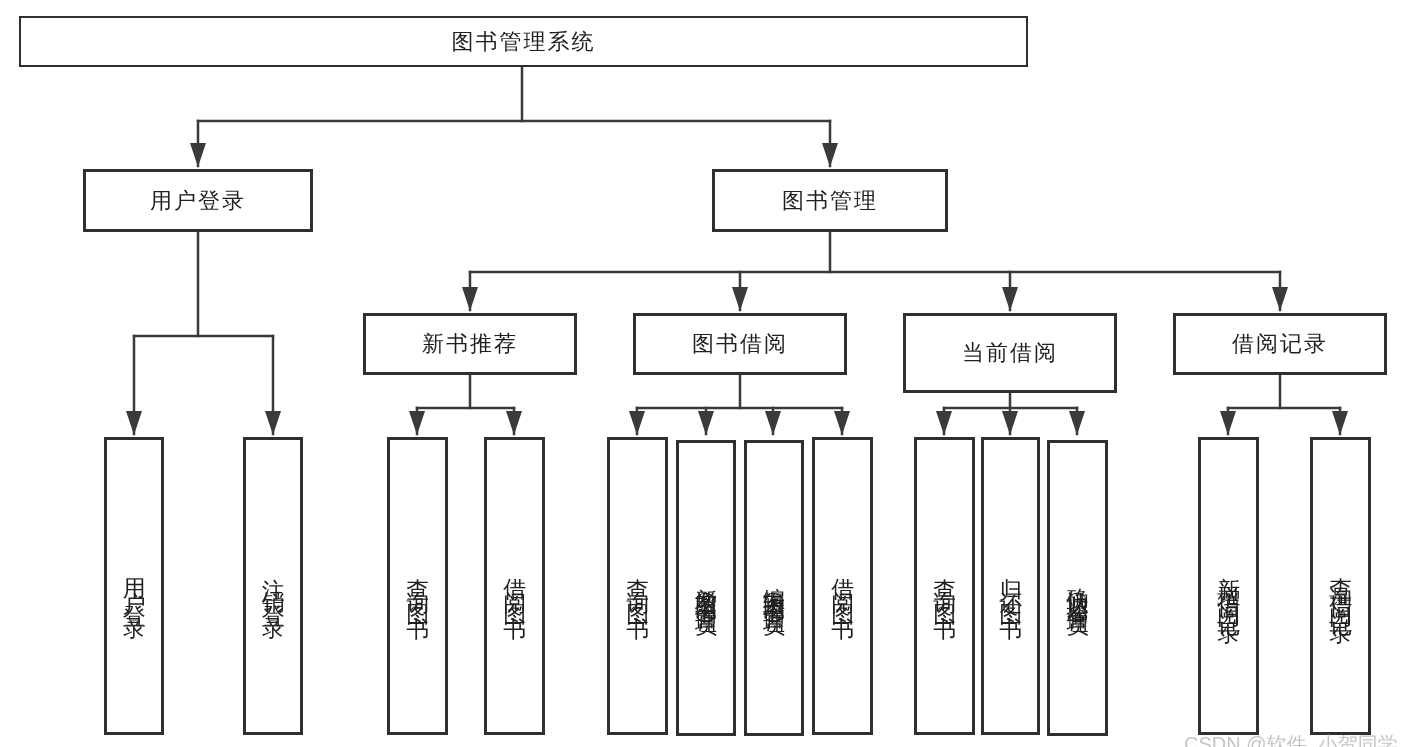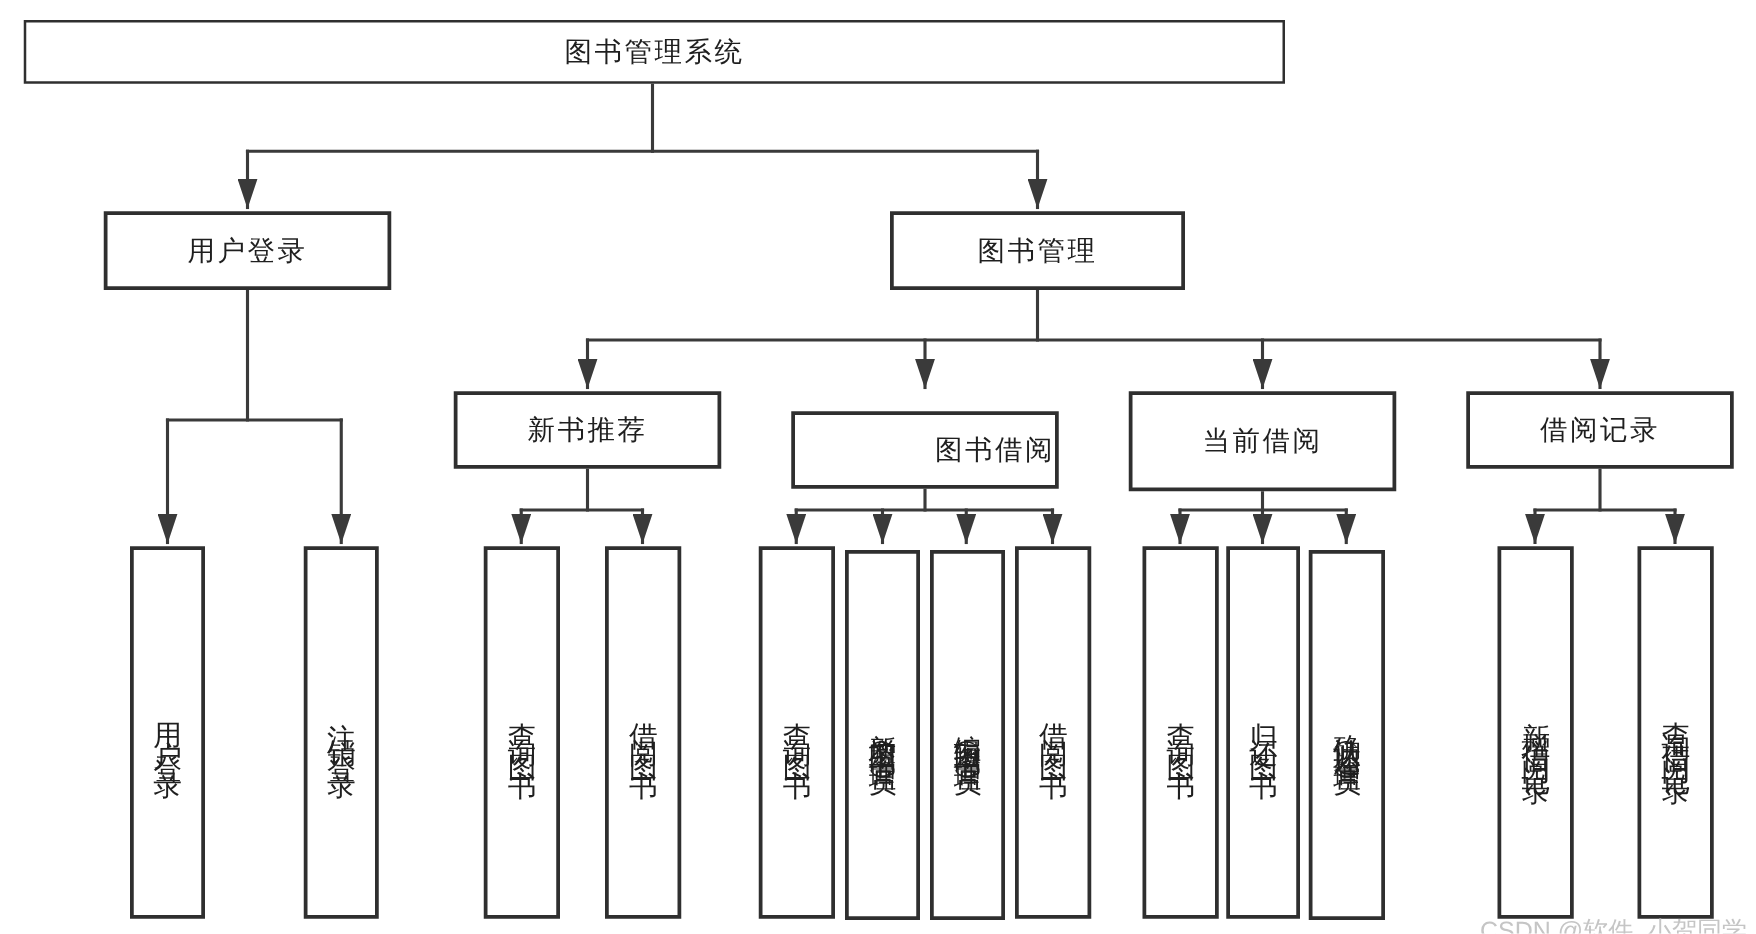--- a/index.html
+++ b/index.html
@@ -140,21 +140,21 @@
   <div class="node" style="left:83px; top:169px; width:230px; height:63px;">
     <span>用户登录</span>
   </div>
   <div class="node" style="left:712px; top:169px; width:236px; height:63px;">
     <span>图书管理</span>
   </div>
 
   <div class="node" style="left:363px; top:313px; width:214px; height:62px;">
     <span>新书推荐</span>
   </div>
-  <div class="node" style="left:633px; top:329px; width:214px; height:62px;justify-content:flex-end;">
+  <div class="node" style="left:633px; top:313px; width:214px; height:62px;">
     <span>图书借阅</span>
   </div>
   <div class="node" style="left:903px; top:313px; width:214px; height:80px;">
     <span>当前借阅</span>
   </div>
   <div class="node" style="left:1173px; top:313px; width:214px; height:62px;">
     <span>借阅记录</span>
   </div>
 
   <div class="leaf" style="left:104px; width:60px;">

